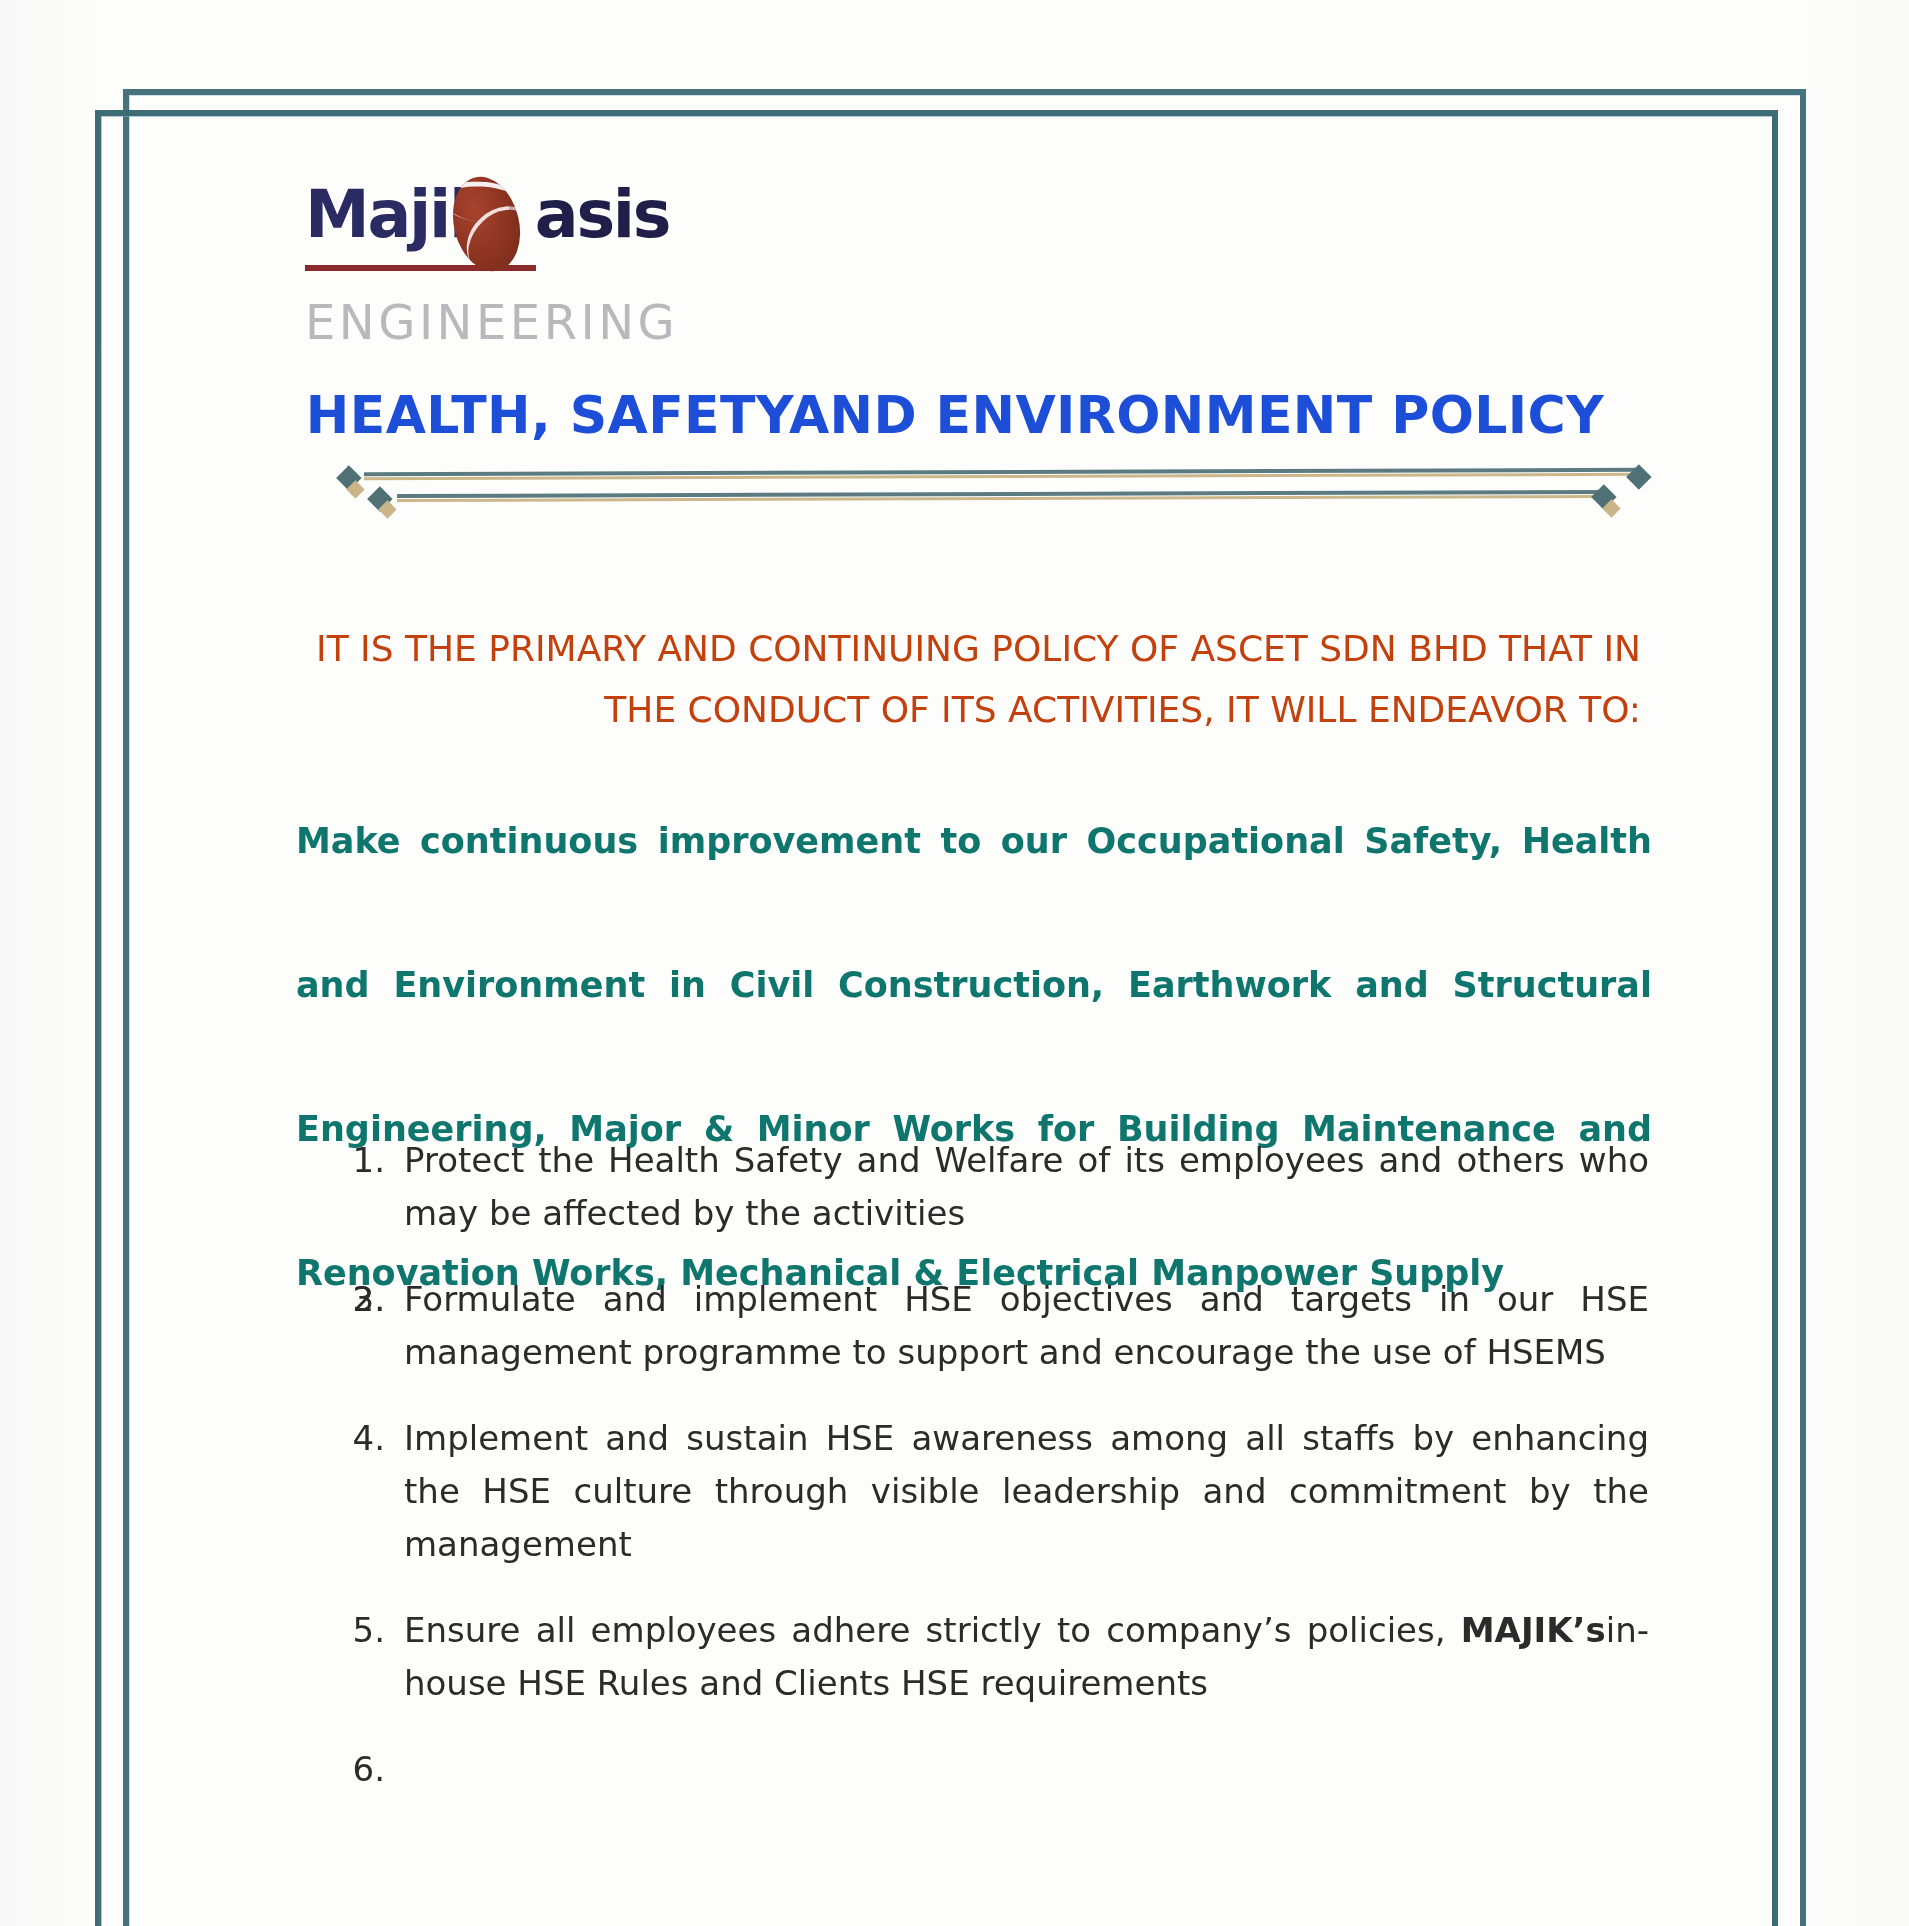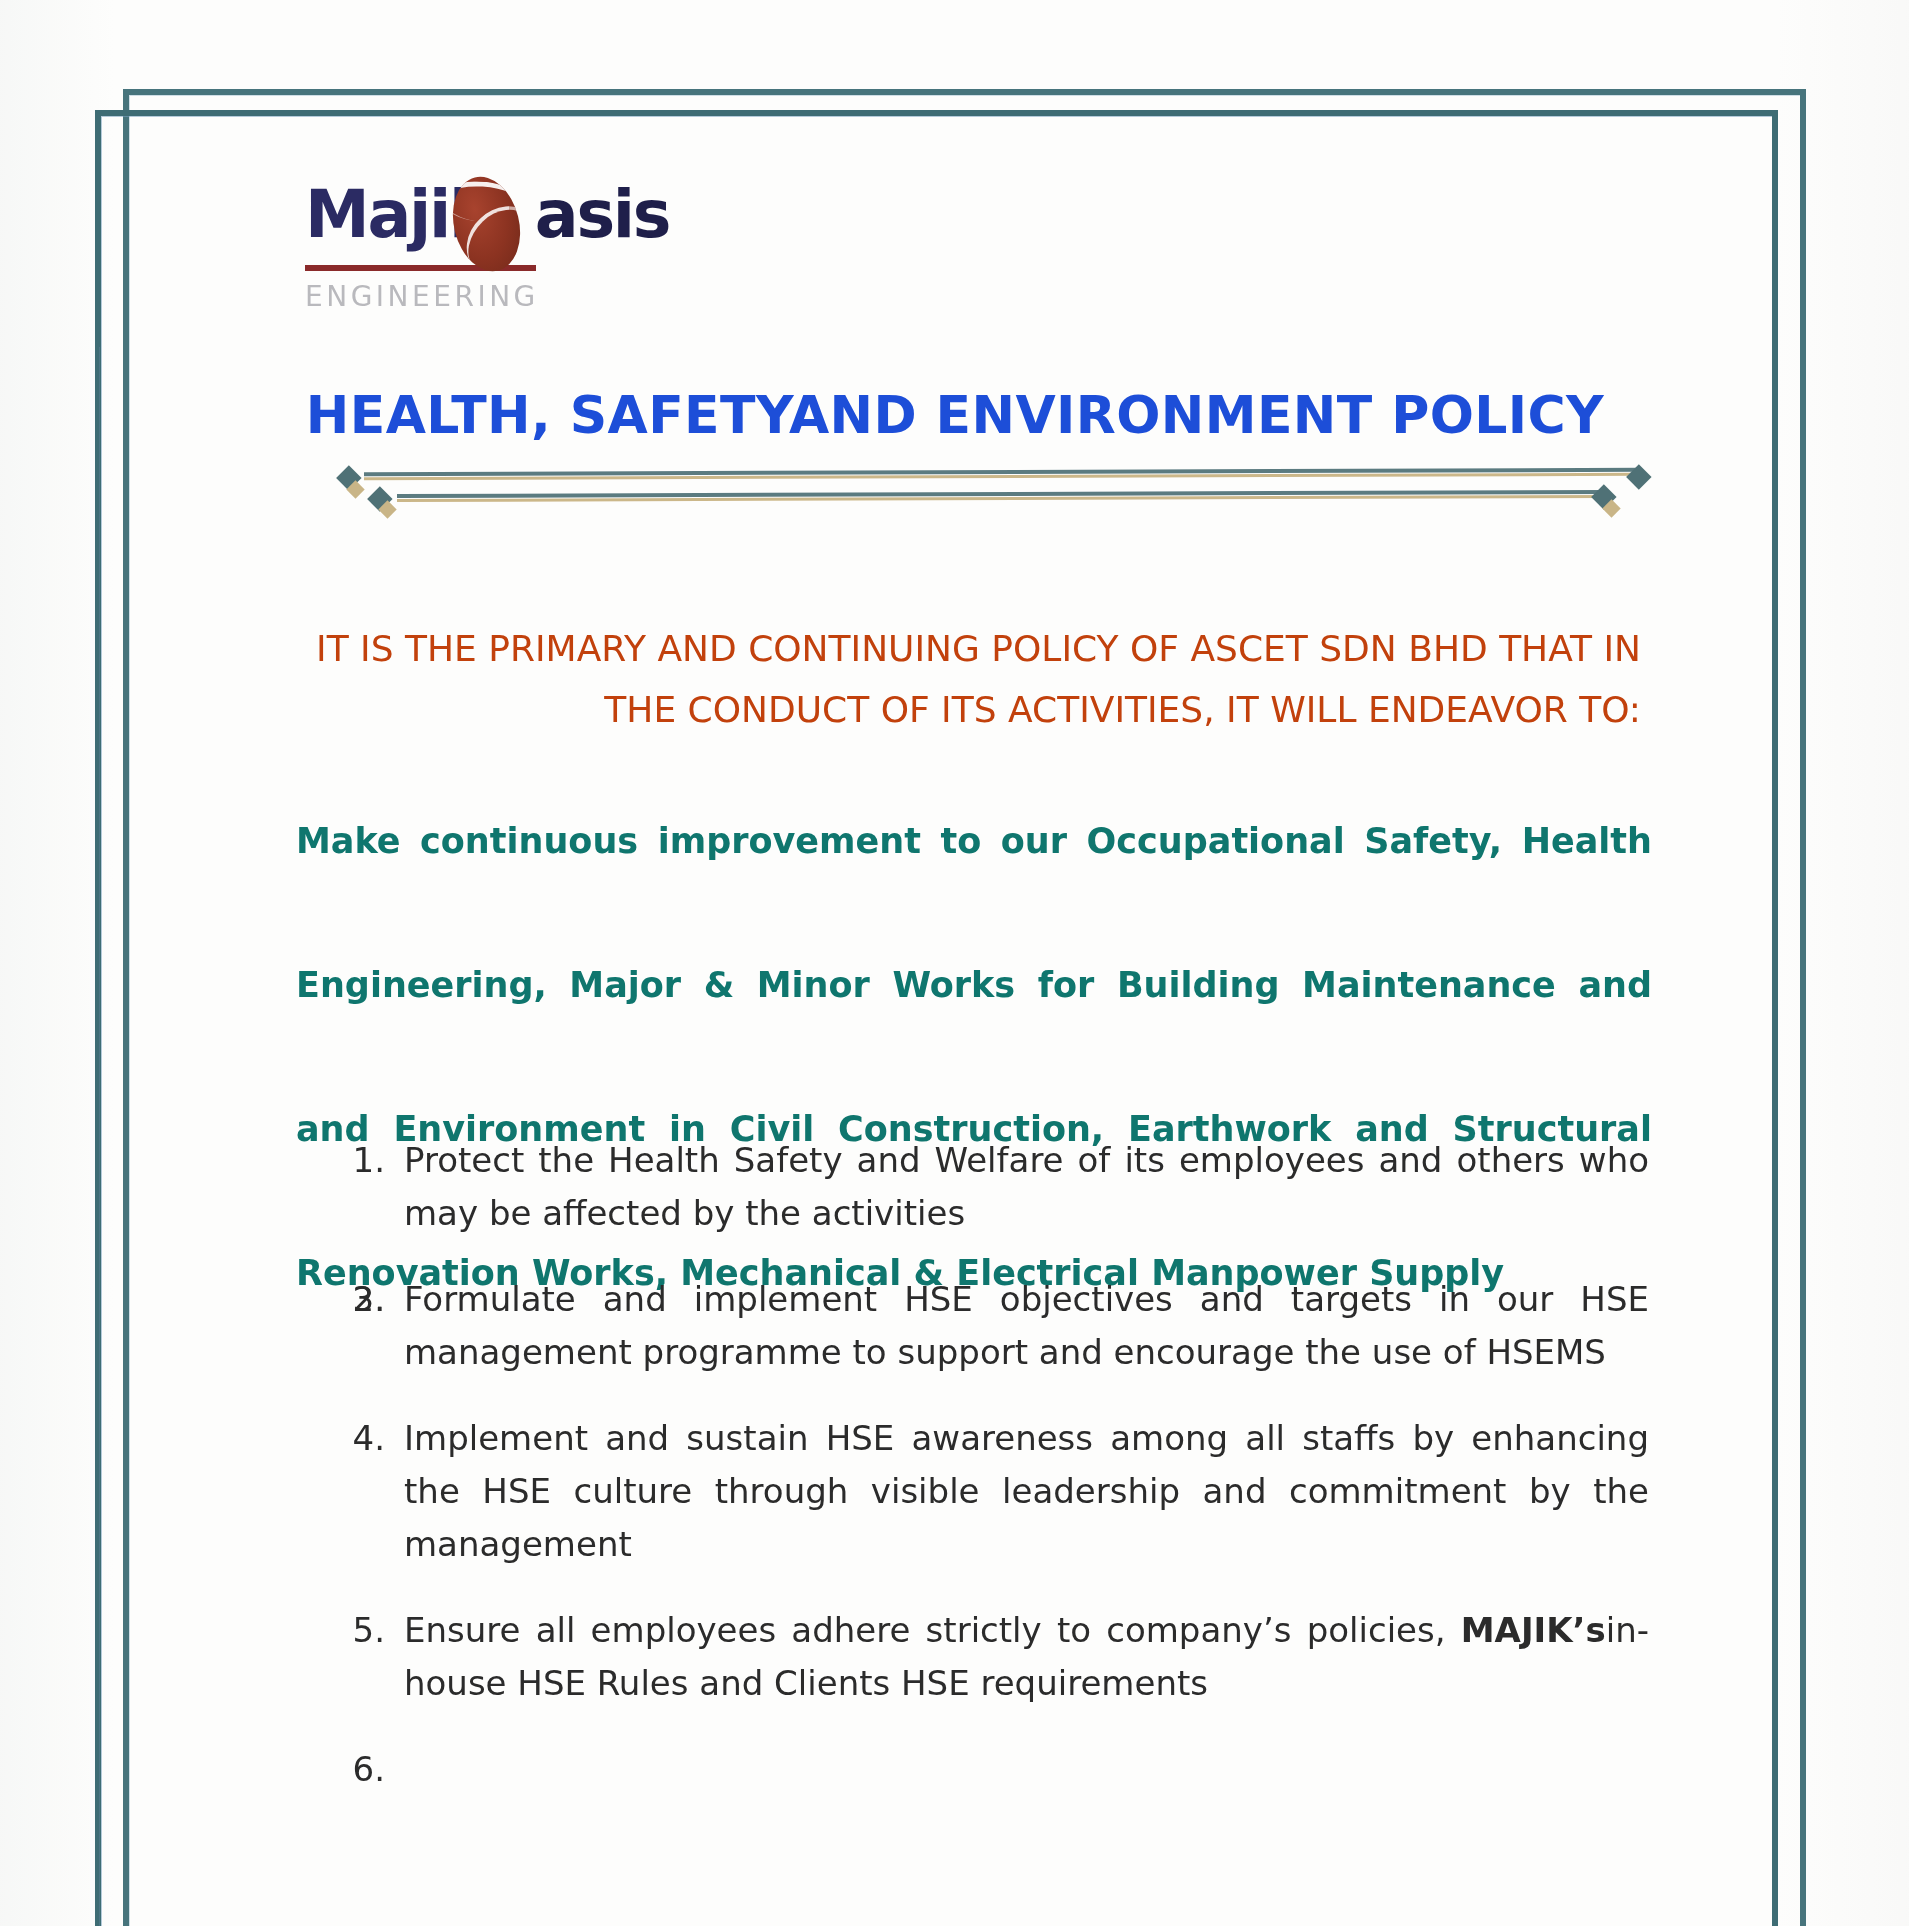--- a/index.html
+++ b/index.html
@@ -142,23 +142,23 @@
     border-right: 3.5px solid rgba(255,255,255,0.6);
     transform: rotate(-30deg);
   }
   .logo-rule {
     margin-top: 3.9px;
     width: 231px;
     height: 5.8px;
     background: #8a2a2a;
   }
   .logo-sub {
-    margin-top: 9px;
-    font-family: "DejaVu Sans", sans-serif;
-    font-size: 28px;
+    margin-top: 23px;
+    font-family: "DejaVu Sans", sans-serif;
+    font-size: 48px;
     letter-spacing: 3.5px;
     color: #b9b9bd;
     white-space: nowrap;
   }
 
   
   .doc-title {
     position: absolute;
     left: 0;
     top: 385px;
@@ -330,22 +330,22 @@
       <div class="cap-g" style="left:1266px; top:34px;"></div>
     </div>
 
     <div class="intro">
       <div>IT IS THE PRIMARY AND CONTINUING POLICY OF ASCET SDN BHD THAT IN</div>
       <div>THE CONDUCT OF ITS ACTIVITIES, IT WILL ENDEAVOR TO:</div>
     </div>
 
     <div class="statement">
       <span class="just">Make continuous improvement to our Occupational Safety, Health</span>
+      <span class="just">and Environment in Civil Construction, Earthwork and Structural</span>
       <span class="just">Engineering, Major &amp; Minor Works for Building Maintenance and</span>
-      <span class="just">and Environment in Civil Construction, Earthwork and Structural</span>
       <span>Renovation Works, Mechanical &amp; Electrical Manpower Supply</span>
     </div>
 
     <ol class="policy-list">
       <li class="policy-item">
         <span class="policy-num">1.</span>
         <span>Protect the Health Safety and Welfare of its employees and others who may be affected by the activities</span>
       </li>
       <li class="policy-item">
         <span class="policy-num">2.</span>

